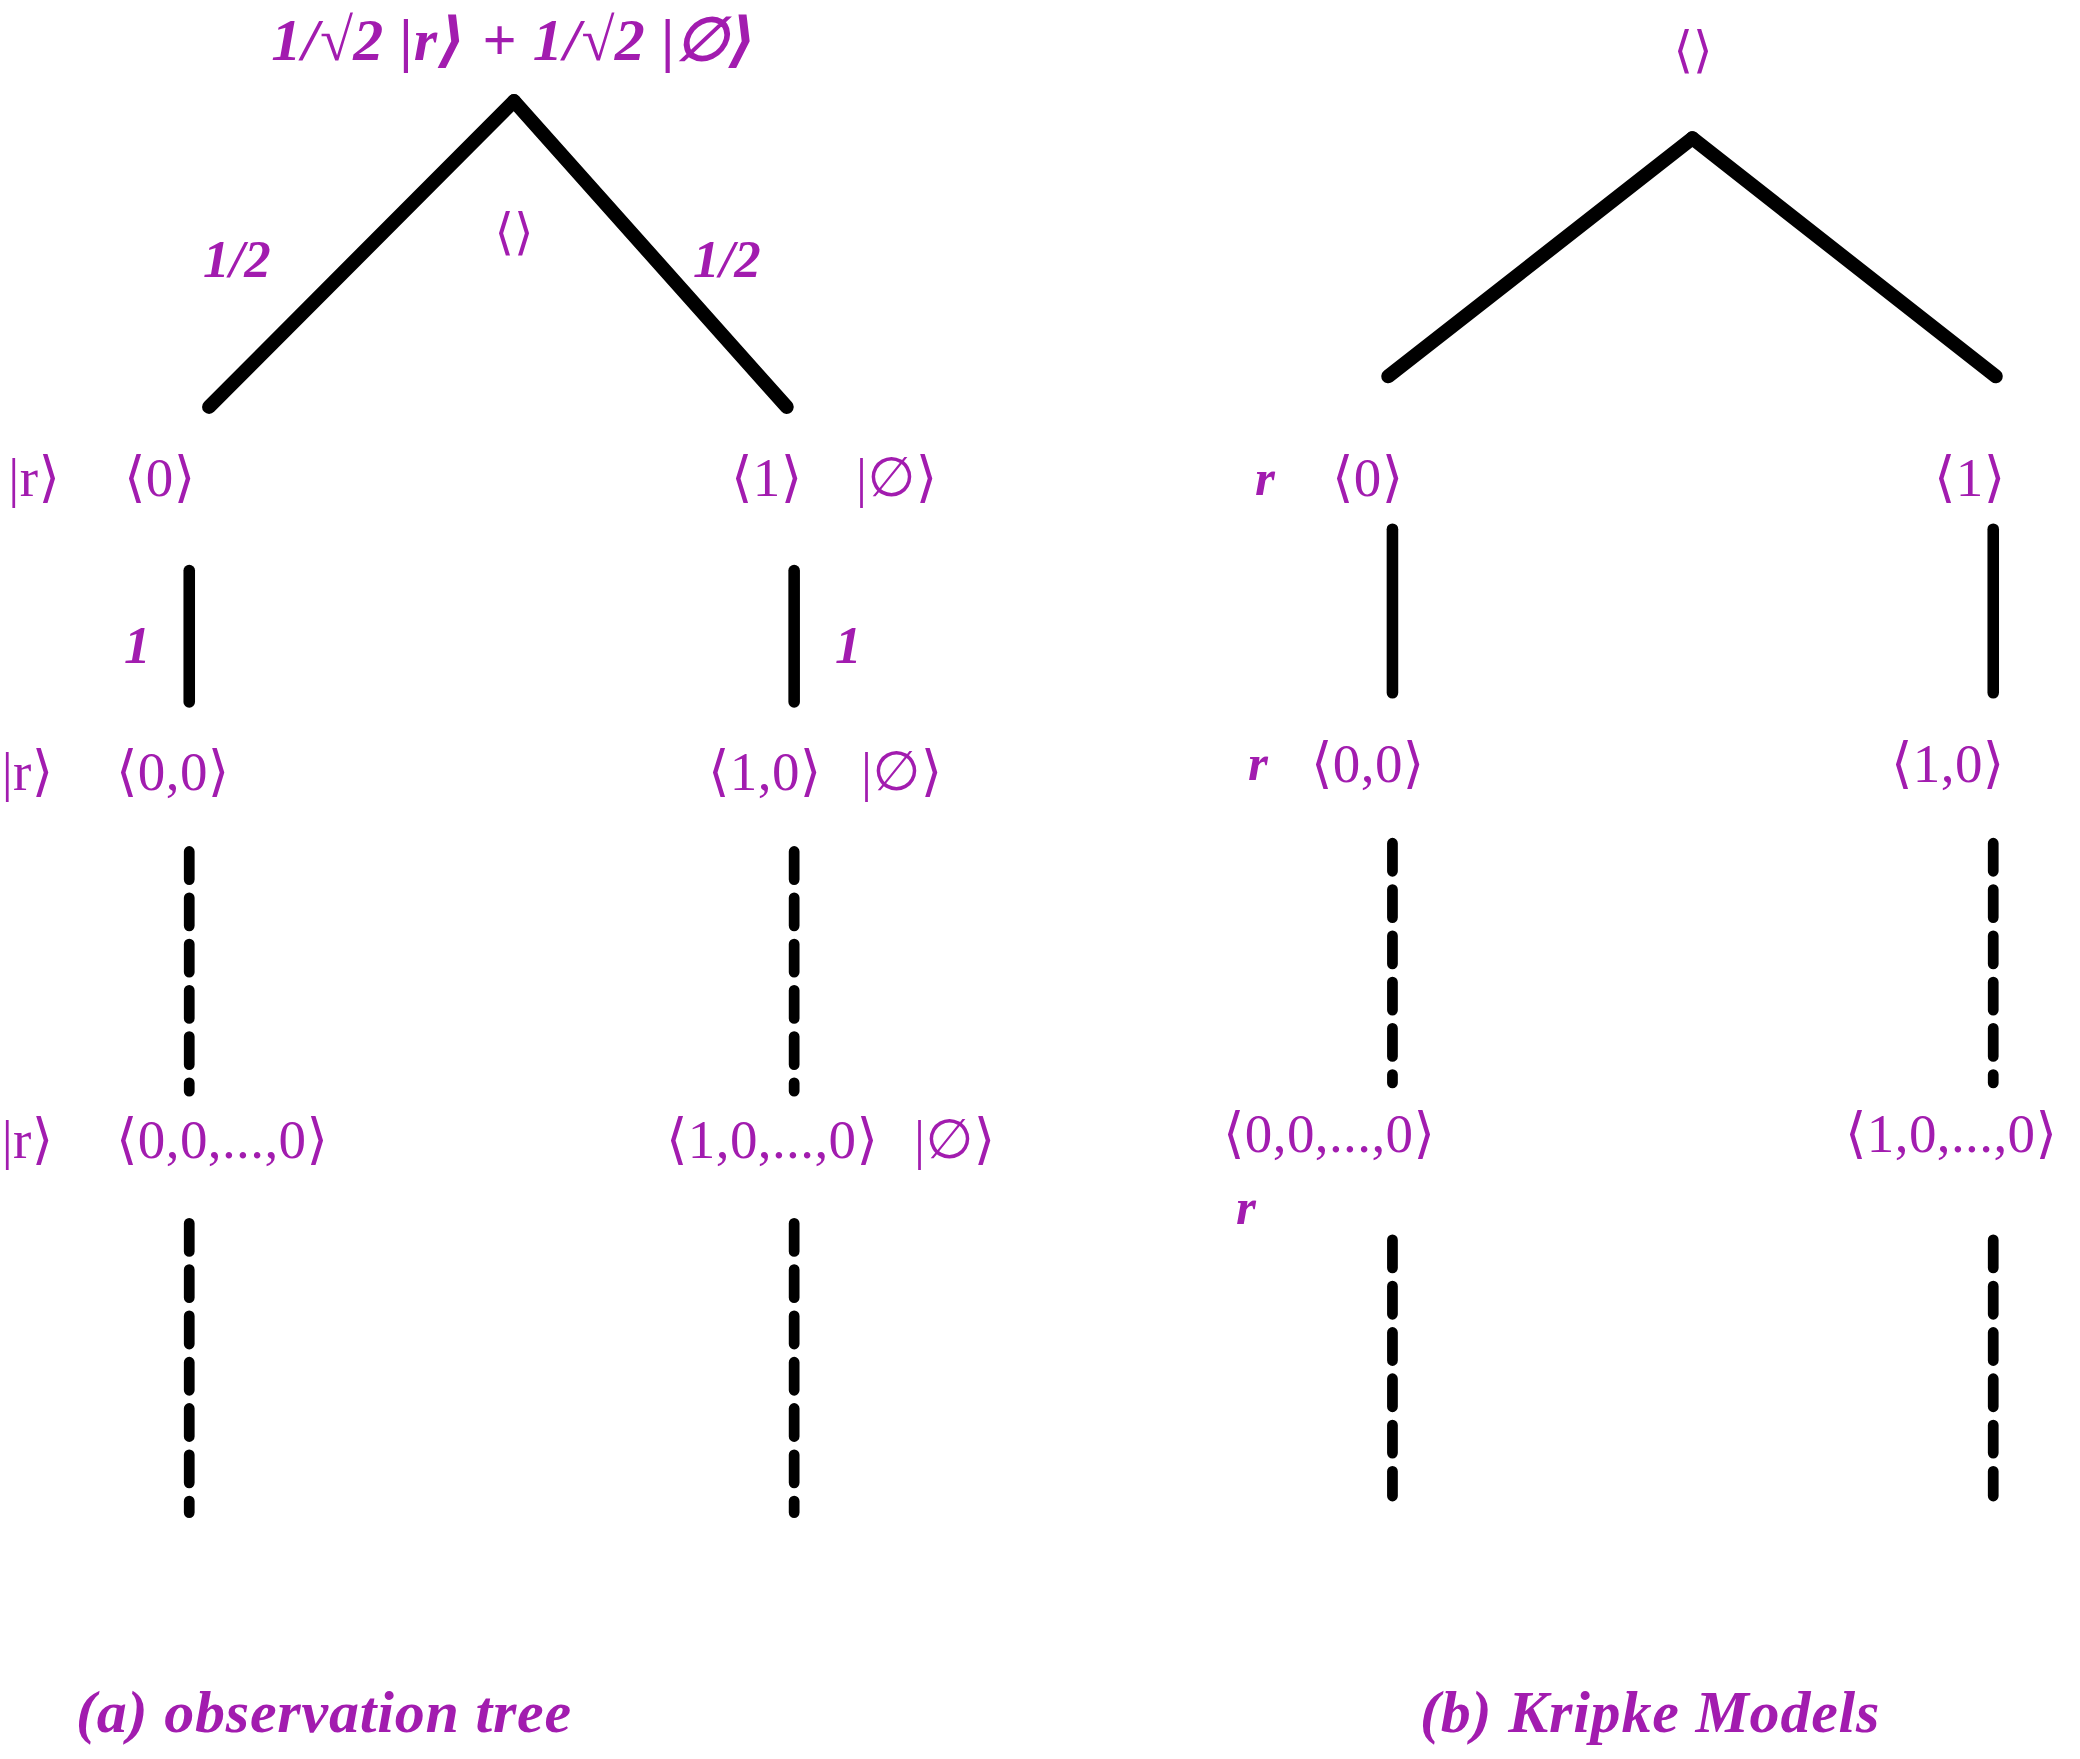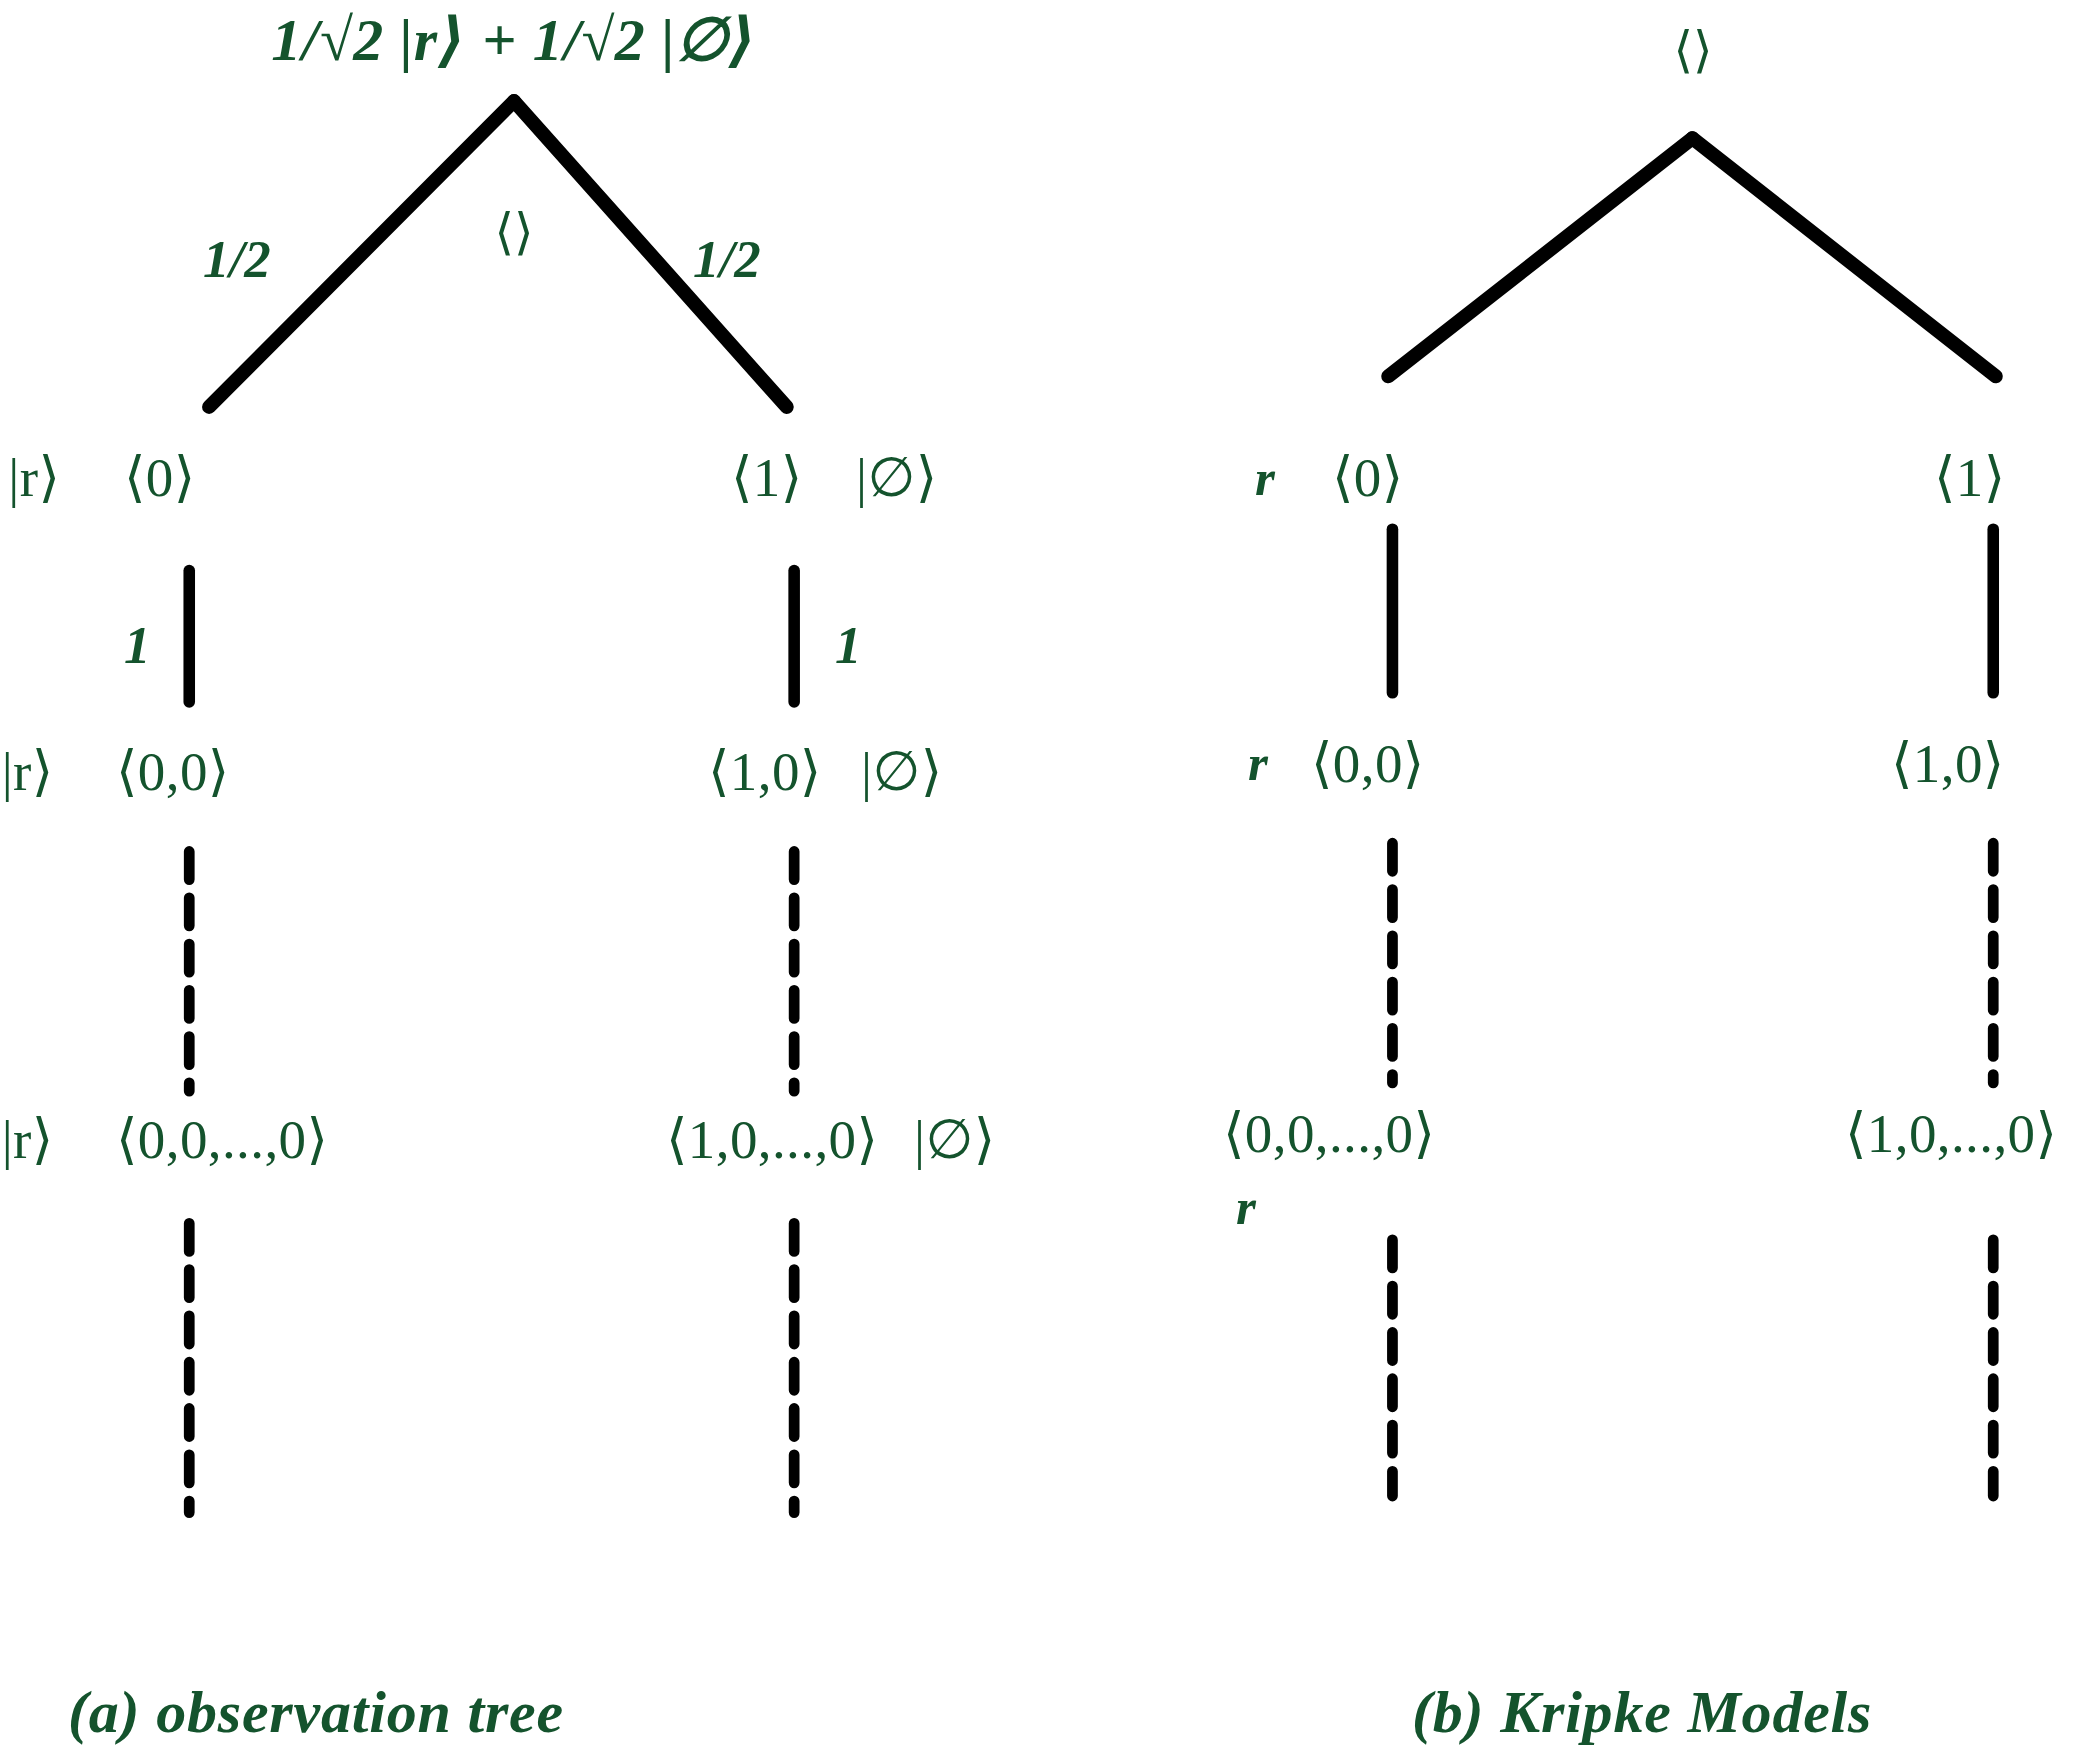--- a/index.html
+++ b/index.html
@@ -12,21 +12,21 @@
     width: 2080px;
     height: 1760px;
     background: #ffffff;
     overflow: hidden;
     font-family: "Liberation Serif", "DejaVu Serif", serif;
     color: #000000;
   }
   .lbl {
     position: absolute;
     white-space: nowrap;
-    color: #14532d;
+    color: #a21caf;
     line-height: 1;
   }
   
   .math {
     font-family: "Liberation Serif", "DejaVu Serif", serif;
     font-size: 55px;
     letter-spacing: 0.4px;
   }
   
   .weight {
@@ -42,20 +42,21 @@
     font-weight: 700;
     font-size: 60px;
     letter-spacing: 0.8px;
   }
   .caption {
     font-family: "Liberation Serif", "DejaVu Serif", serif;
     font-style: italic;
     font-weight: 700;
     font-size: 60px;
     letter-spacing: 0.8px;
+    margin-left: 8px;
   }
   .root-sym {
     font-family: "Liberation Serif", "DejaVu Serif", serif;
     font-size: 50px;
   }
   .ital-r {
     font-family: "Liberation Serif", "DejaVu Serif", serif;
     font-style: italic;
     font-weight: 700;
     font-size: 51px;

